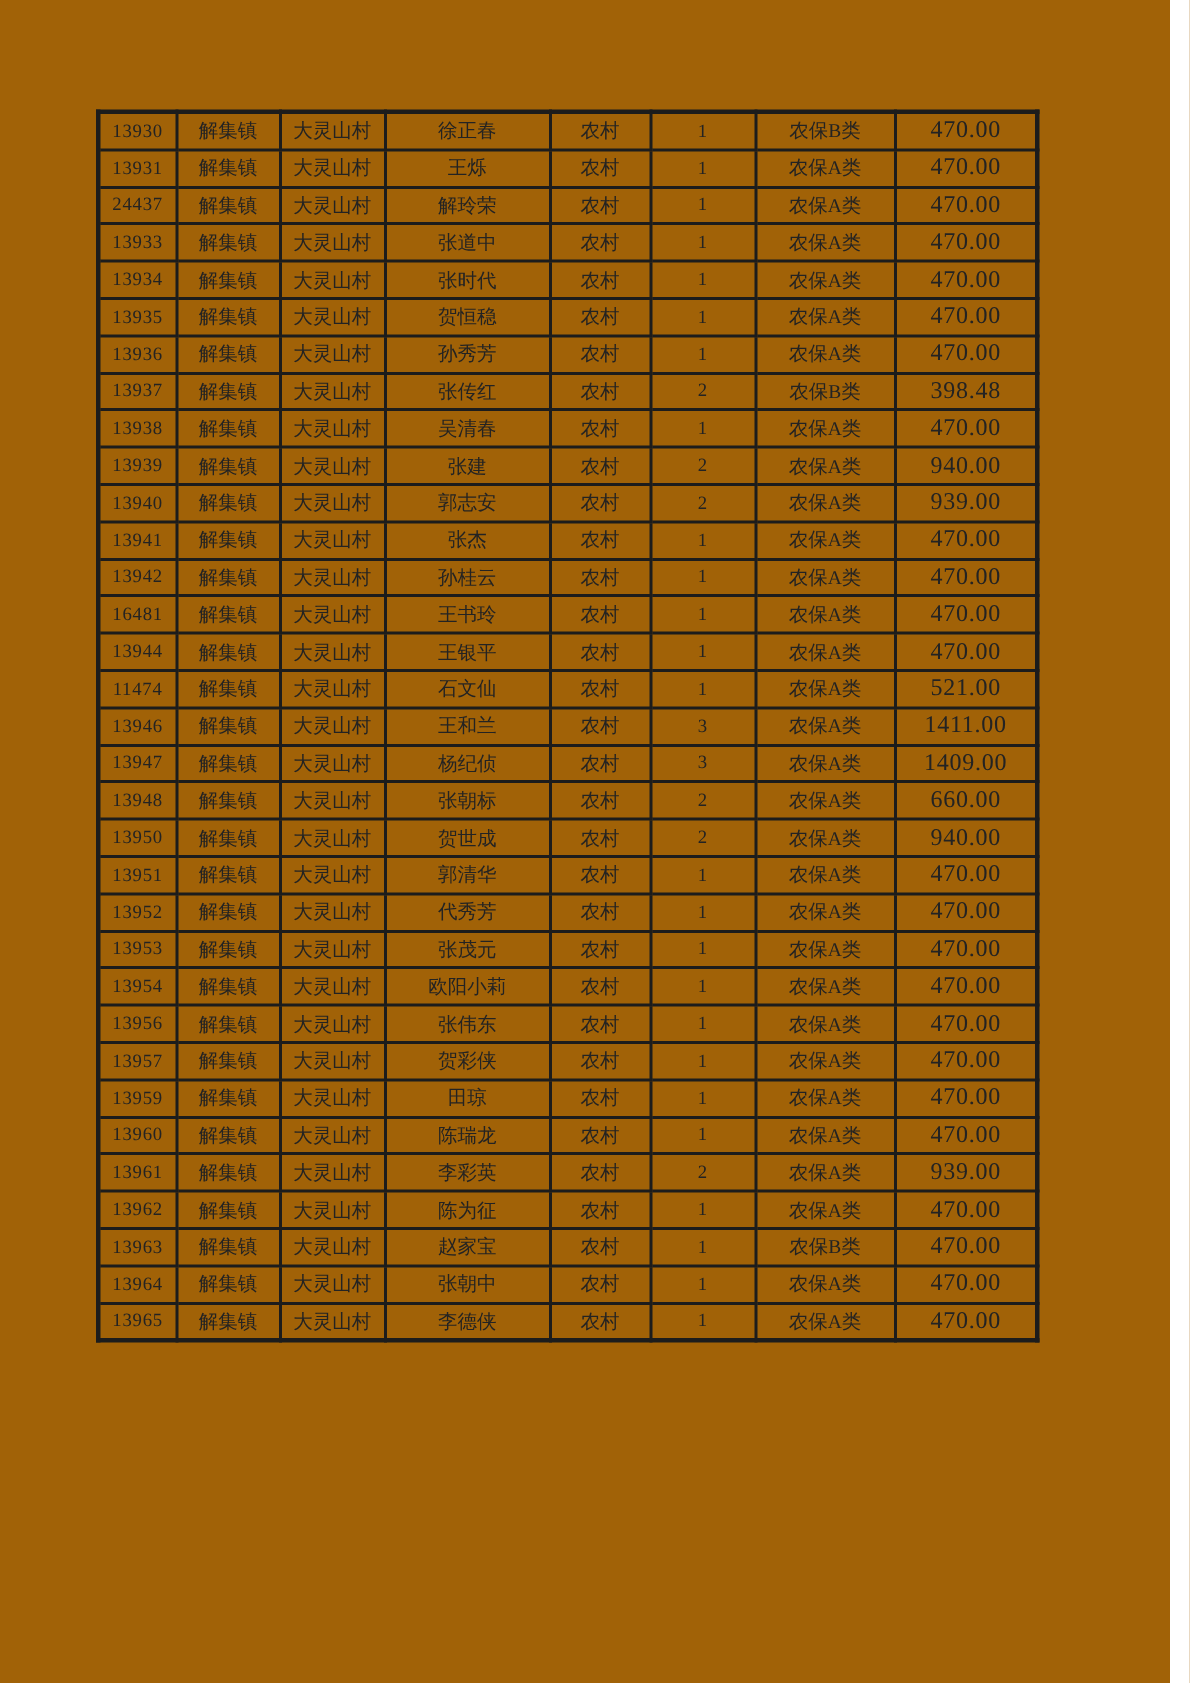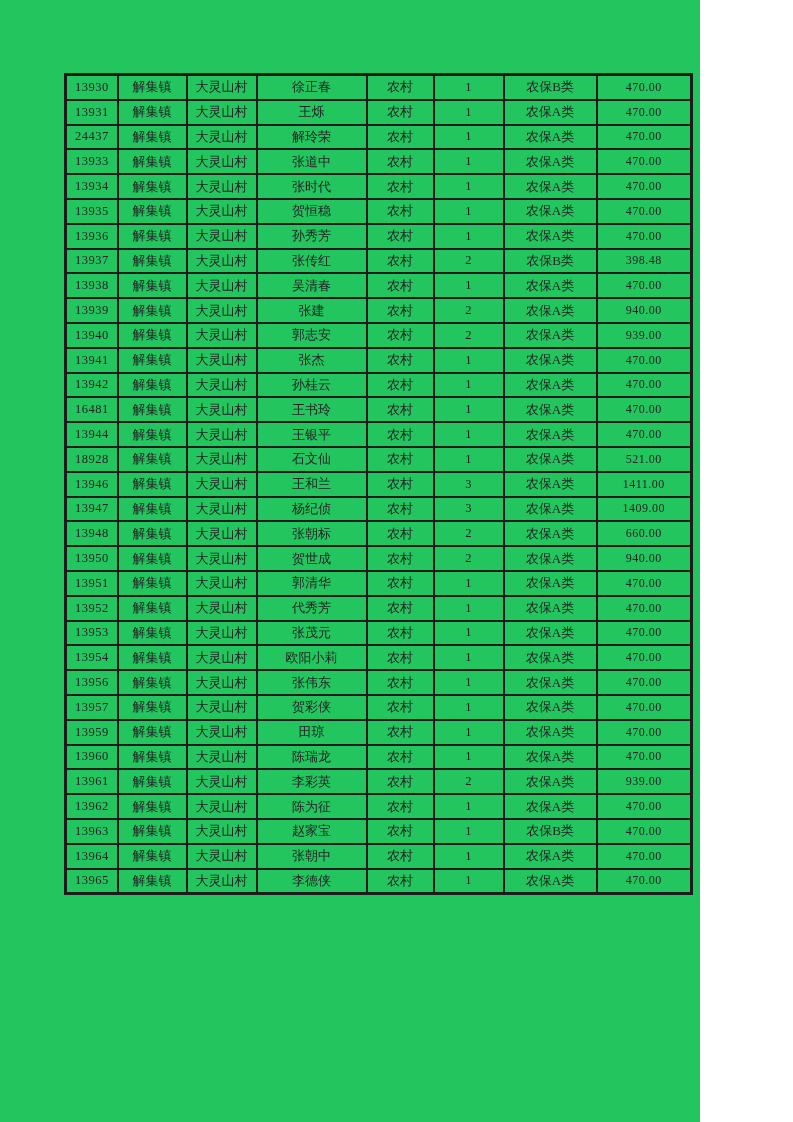--- a/index.html
+++ b/index.html
@@ -2,23 +2,23 @@
 <html><head>
 <meta charset="utf-8">
 <style>
   html, body {
     margin: 0;
     padding: 0;
     background: #ffffff;
   }
   .page {
     position: relative;
-    width: 700px;
+    width: 780px;
     height: 1122px;
-    background: #22c55e;
+    background: #a16207;
     overflow: hidden;
     font-family: "Liberation Serif", "DejaVu Serif", serif;
   }
   table.grid {
     position: absolute;
     left: 64px;
     top: 73px;
     width: 626px;
     border-collapse: collapse;
     table-layout: fixed;
@@ -33,21 +33,21 @@
     font-size: 13px;
     color: #232323;
     white-space: nowrap;
     overflow: hidden;
   }
   table.grid td.num {
     font-size: 12.5px;
     letter-spacing: 0.5px;
   }
   table.grid td.amount {
-    font-size: 12px;
+    font-size: 16px;
     letter-spacing: 0.5px;
   }
   col.c-id      { width: 52px; }
   col.c-town    { width: 69px; }
   col.c-village { width: 70px; }
   col.c-name    { width: 110px; }
   col.c-cat     { width: 67px; }
   col.c-count   { width: 70px; }
   col.c-type    { width: 93px; }
   col.c-amount  { width: 95px; }
@@ -227,21 +227,21 @@
     <td>解集镇</td>
     <td>大灵山村</td>
     <td>王银平</td>
     <td>农村</td>
     <td class="num">1</td>
     <td>农保A类</td>
     <td class="amount">470.00</td>
   </tr>
 
   <tr>
-    <td class="num">18928</td>
+    <td class="num">11474</td>
     <td>解集镇</td>
     <td>大灵山村</td>
     <td>石文仙</td>
     <td>农村</td>
     <td class="num">1</td>
     <td>农保A类</td>
     <td class="amount">521.00</td>
   </tr>
 
   <tr>

